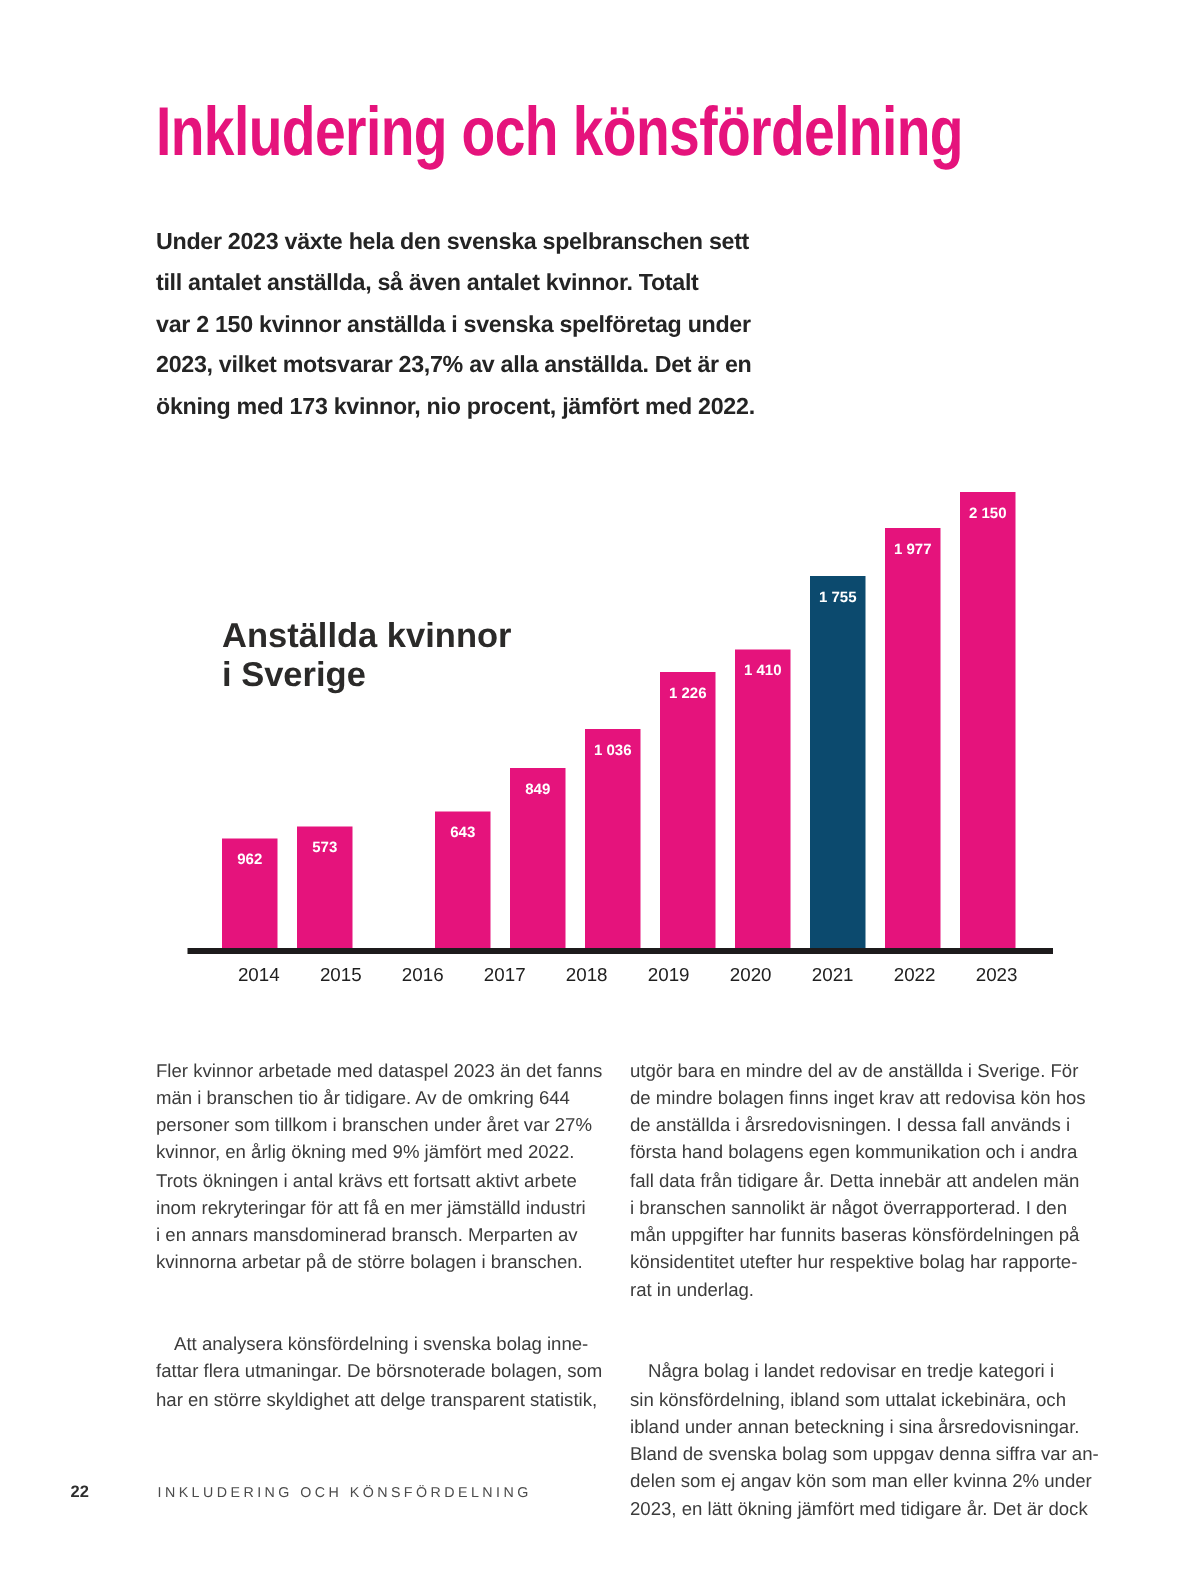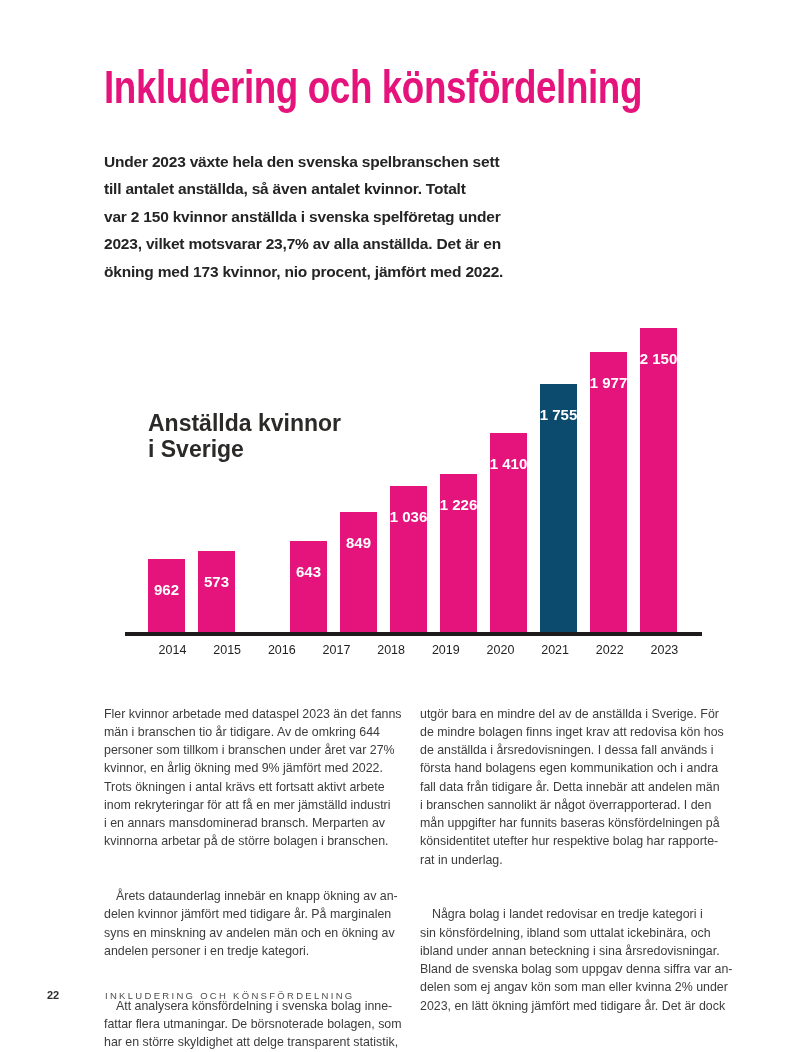--- a/index.html
+++ b/index.html
@@ -36,22 +36,22 @@
   .bars-row{
     position:absolute;left:148px;top:328px;
     width:529px;height:304px;
     display:flex;justify-content:space-between;align-items:flex-end;
   }
   .bar{
     width:37px;
     display:flex;justify-content:center;align-items:flex-start;
   }
   .bar-value{
-    padding-top:22px;
-    font-size:15px;font-weight:bold;color:#ffffff;
+    padding-top:9px;
+    font-size:10px;font-weight:bold;color:#ffffff;
     white-space:nowrap;
   }
   .x-axis-line{
     position:absolute;left:125px;top:632px;
     width:577px;height:4px;background:#1d1b1c;
   }
   .years-row{
     position:absolute;left:154px;top:643px;
     width:529px;
     display:flex;justify-content:space-between;
@@ -107,21 +107,21 @@
         </div>
         <div class="bar" style="height: 91px; background: rgb(229, 19, 124); margin-left: 42px;">
           <span class="bar-value" style="color: rgb(255, 255, 255);">643</span>
         </div>
         <div class="bar" style="height: 120px; background: rgb(229, 19, 124);">
           <span class="bar-value" style="color: rgb(255, 255, 255);">849</span>
         </div>
         <div class="bar" style="height: 146px; background: rgb(229, 19, 124);">
           <span class="bar-value" style="color: rgb(255, 255, 255);">1 036</span>
         </div>
-        <div class="bar" style="height: 158px; background: rgb(229, 19, 124);">
+        <div class="bar" style="height: 184px; background: rgb(229, 19, 124);">
           <span class="bar-value" style="color: rgb(255, 255, 255);">1 226</span>
         </div>
         <div class="bar" style="height: 199px; background: rgb(229, 19, 124);">
           <span class="bar-value" style="color: rgb(255, 255, 255);">1 410</span>
         </div>
         <div class="bar" style="height: 248px; background: #0c4a6e;">
           <span class="bar-value" style="color: rgb(255, 255, 255);">1 755</span>
         </div>
         <div class="bar" style="height: 280px; background: rgb(229, 19, 124);">
           <span class="bar-value" style="color: rgb(255, 255, 255);">1 977</span>
@@ -149,24 +149,20 @@
 
   <div class="body-col col-left">
     <p>Fler kvinnor arbetade med dataspel 2023 än det fanns
 män i branschen tio år tidigare. Av de omkring 644
 personer som tillkom i branschen under året var 27%
 kvinnor, en årlig ökning med 9% jämfört med 2022.
 Trots ökningen i antal krävs ett fortsatt aktivt arbete
 inom rekryteringar för att få en mer jämställd industri
 i en annars mansdominerad bransch. Merparten av
 kvinnorna arbetar på de större bolagen i branschen.</p>
-    <p class="indent">Årets dataunderlag innebär en knapp ökning av an-
-delen kvinnor jämfört med tidigare år. På marginalen
-syns en minskning av andelen män och en ökning av
-andelen personer i en tredje kategori.</p>
     <p class="indent">Att analysera könsfördelning i svenska bolag inne-
 fattar flera utmaningar. De börsnoterade bolagen, som
 har en större skyldighet att delge transparent statistik,</p>
   </div>
 
   <div class="body-col col-right">
     <p>utgör bara en mindre del av de anställda i Sverige. För
 de mindre bolagen finns inget krav att redovisa kön hos
 de anställda i årsredovisningen. I dessa fall används i
 första hand bolagens egen kommunikation och i andra

